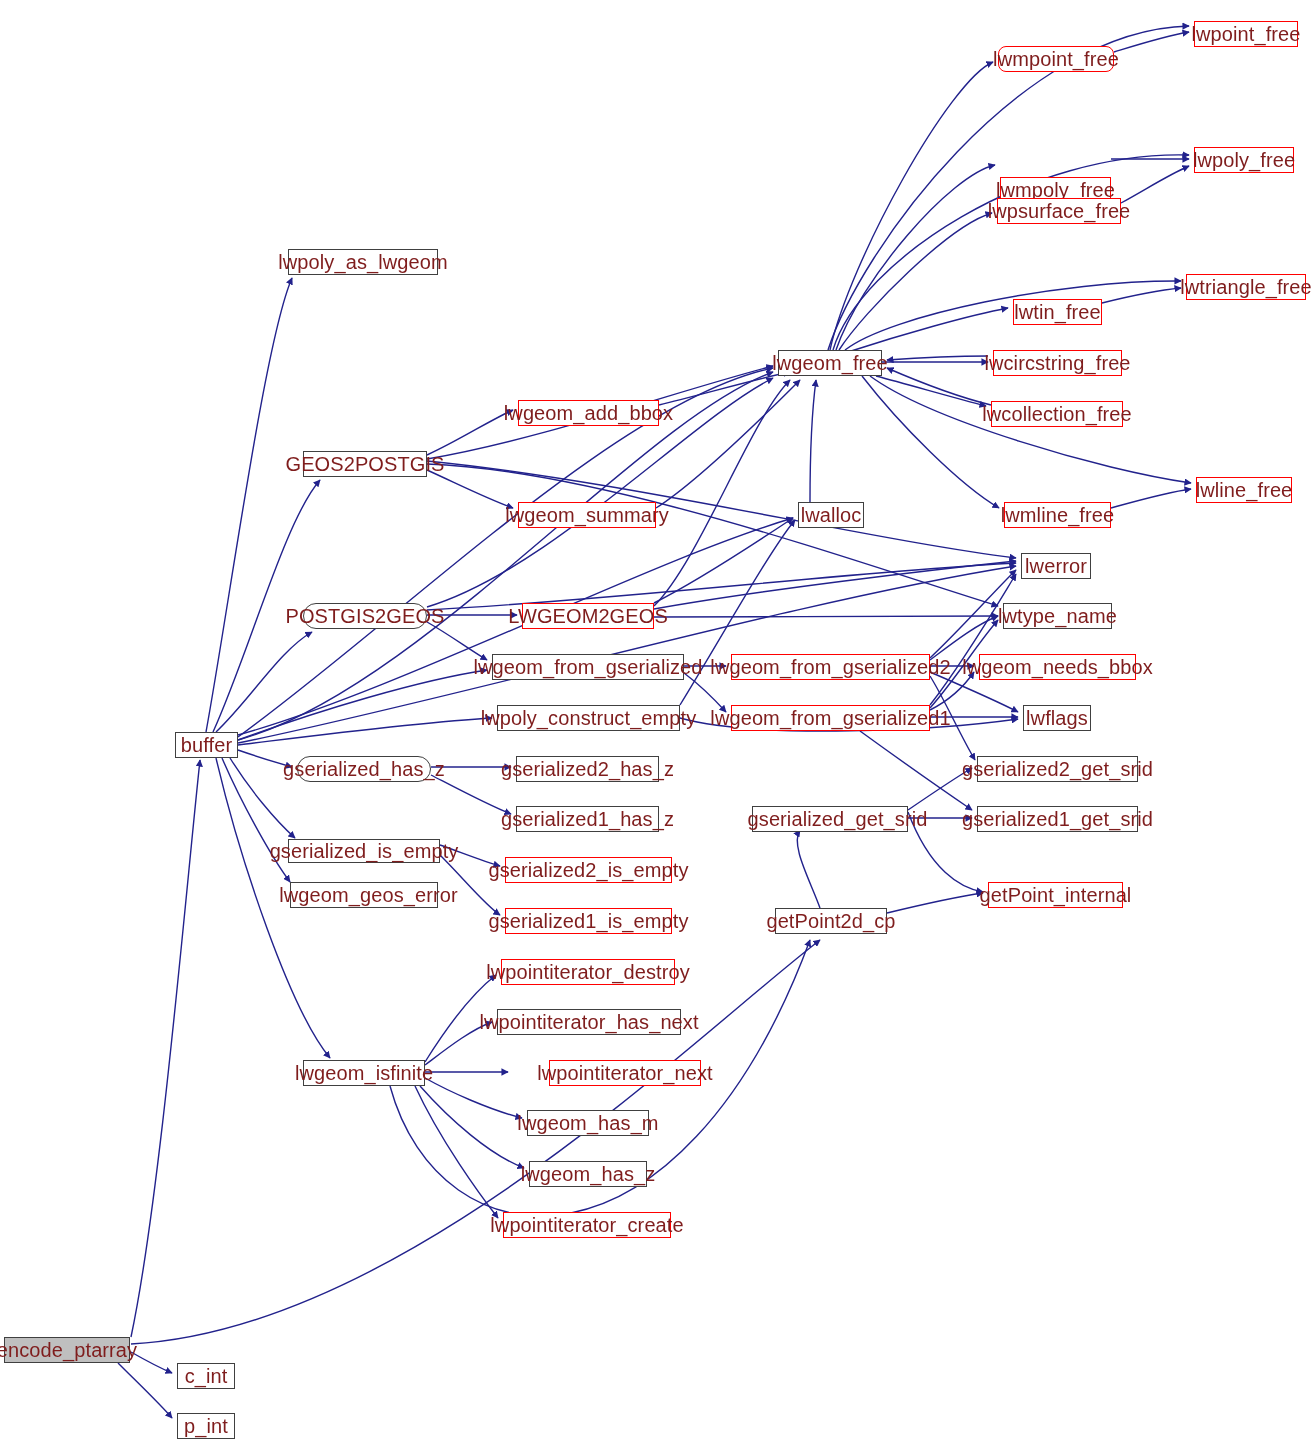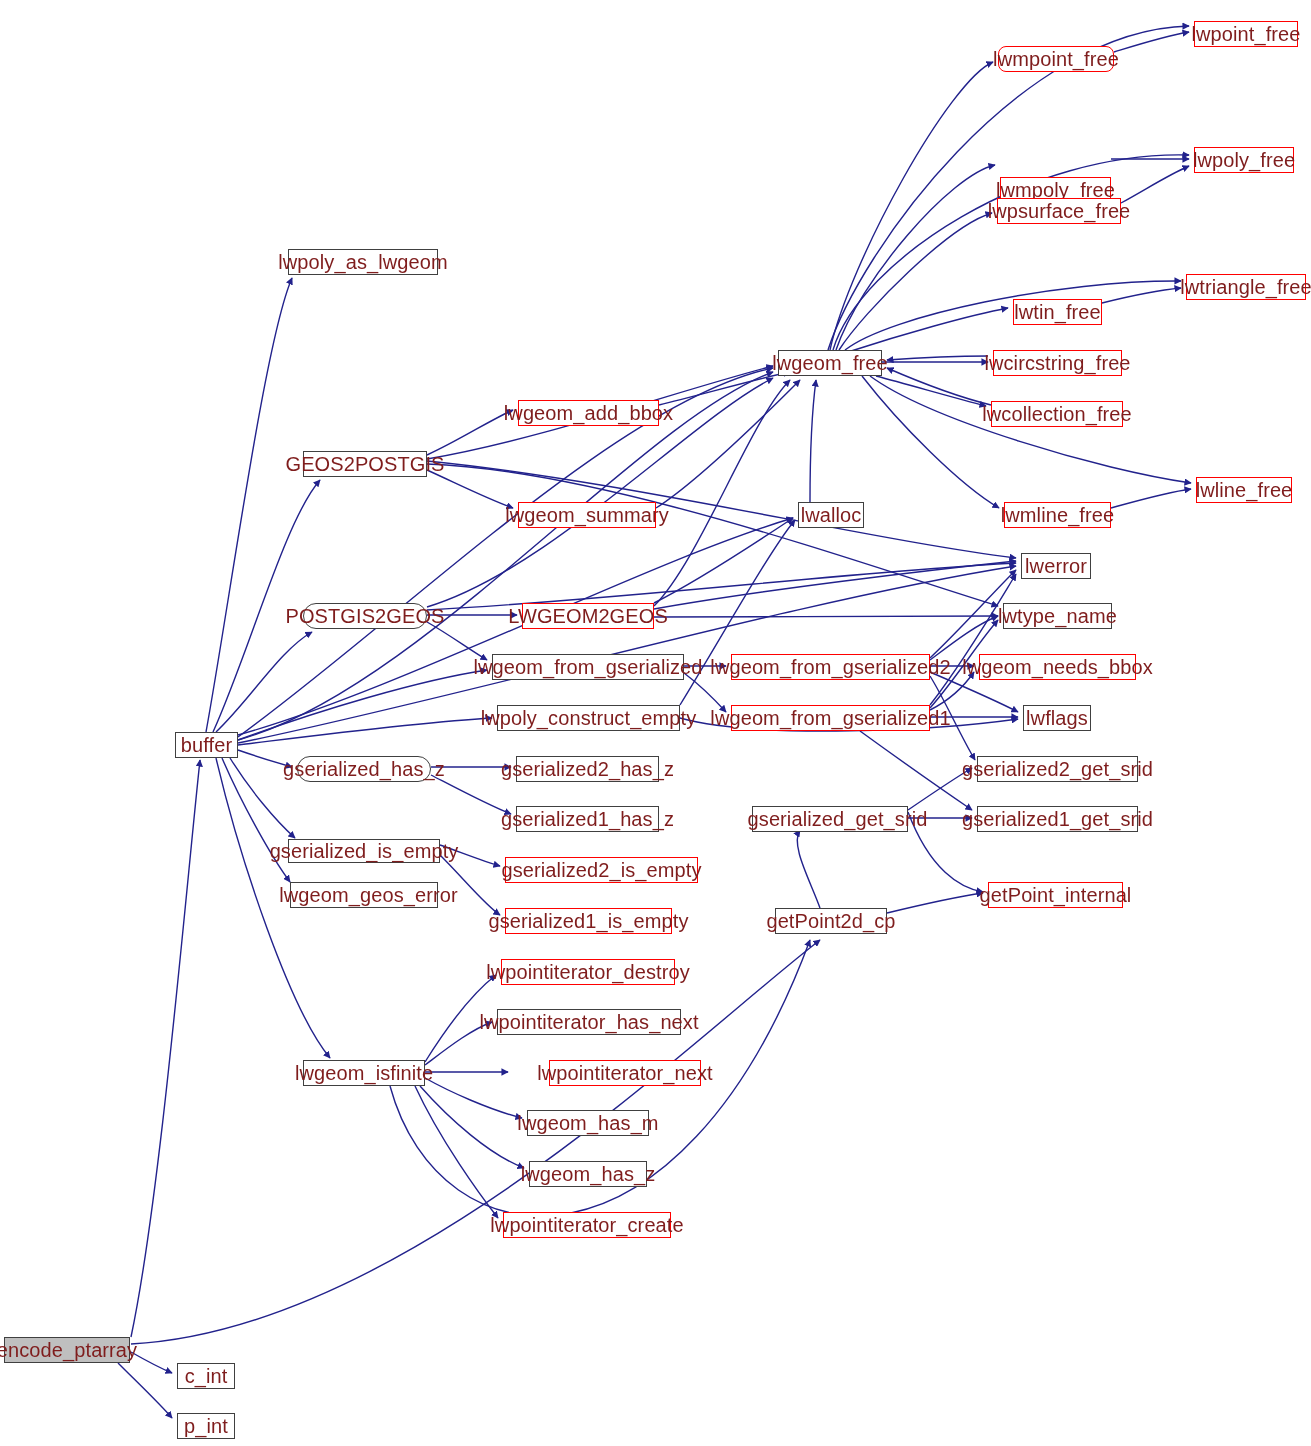--- a/index.html
+++ b/index.html
@@ -188,21 +188,21 @@
       </div>
       <div class="node" style="left: 516px; top: 806px; width: 143px; height: 26px;">
         <span class="node-label">gserialized1_has_z</span>
       </div>
       <div class="node" style="left: 288px; top: 832px; width: 152px; height: 24px; margin-top: 7px;">
         <span class="node-label">gserialized_is_empty</span>
       </div>
       <div class="node" style="left: 290px; top: 882px; width: 148px; height: 26px; padding-left: 9px;">
         <span class="node-label">lwgeom_geos_error</span>
       </div>
-      <div class="node red" style="left: 505px; top: 857px; width: 193px; height: 26px;">
+      <div class="node red" style="left: 505px; top: 857px; width: 167px; height: 26px;">
         <span class="node-label">gserialized2_is_empty</span>
       </div>
       <div class="node red" style="left: 505px; top: 908px; width: 167px; height: 26px;">
         <span class="node-label">gserialized1_is_empty</span>
       </div>
       <div class="node" style="left: 303px; top: 1060px; width: 122px; height: 26px;">
         <span class="node-label">lwgeom_isfinite</span>
       </div>
       <div class="node red" style="left: 501px; top: 959px; width: 174px; height: 26px; text-align: center;">
         <span class="node-label">lwpointiterator_destroy</span>

